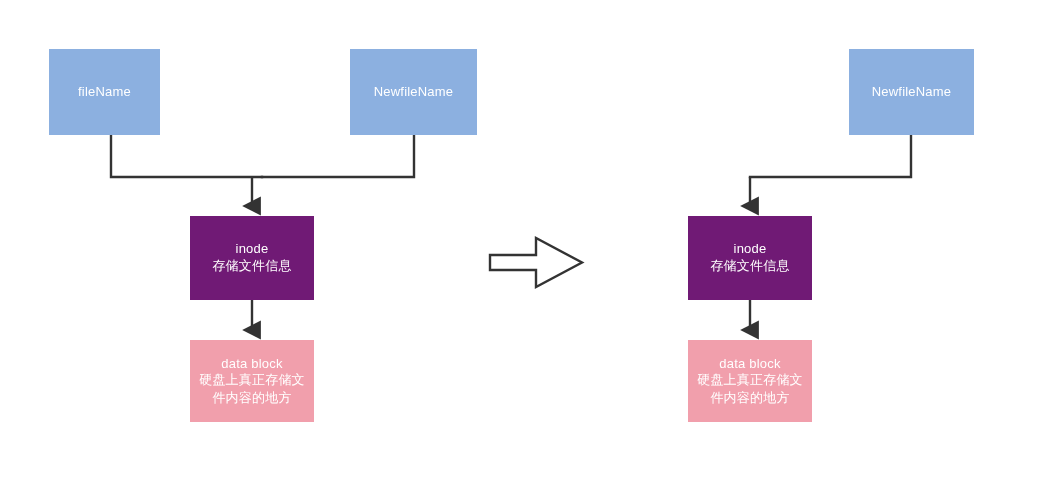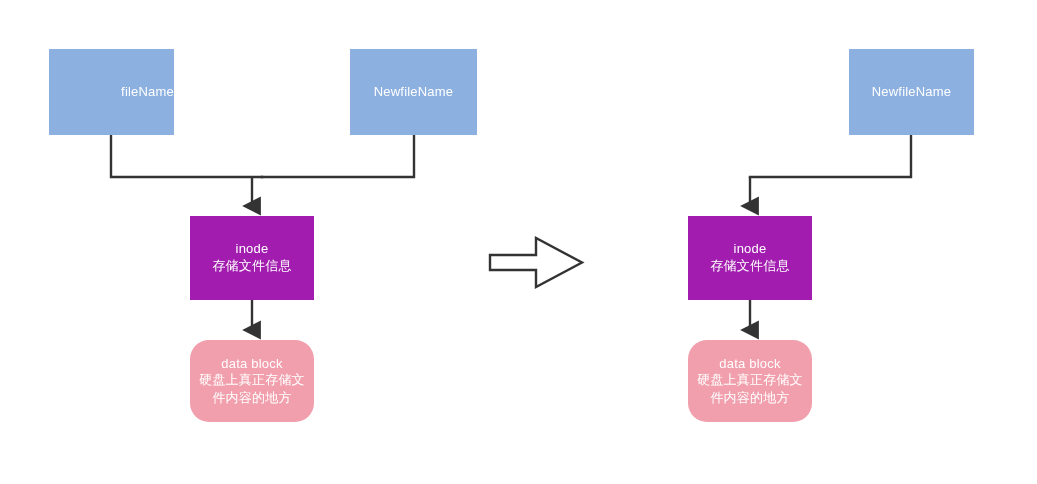--- a/index.html
+++ b/index.html
@@ -37,22 +37,22 @@
   .node .line-primary {
     display: block;
     font-size: 13px;
   }
   .node .line-secondary {
     display: block;
     font-size: 13px;
     font-family: Liberation Mono, monospace;
   }
   .node.blue   { background: #8cb0e0; }
-  .node.peach  { background: #a21caf; }
-  .node.pink   { background: #f19fac; border-radius: 19px; }
+  .node.peach  { background: #701a75; }
+  .node.pink   { background: #f19fac; }
 
   svg.connectors {
     position: absolute;
     left: 0;
     top: 0;
     width: 1037px;
     height: 484px;
     overflow: visible;
     pointer-events: none;
   }
@@ -79,21 +79,21 @@
 
     <path d="M911,135 L911,177 L750,177" fill="none" stroke="#333333" stroke-width="2.4" stroke-linecap="square"></path>
 
     <path d="M750,177 L750,206" fill="none" stroke="#333333" stroke-width="2.4" marker-end="url(#arrowhead)"></path>
 
     <path d="M750,300 L750,330" fill="none" stroke="#333333" stroke-width="2.4" marker-end="url(#arrowhead)"></path>
 
     <path d="M490,255 L536,255 L536,238 L582,262.5 L536,287 L536,270 L490,270 Z" fill="#ffffff" stroke="#333333" stroke-width="2.4" stroke-linejoin="miter"></path>
   </svg>
 
-  <div class="node blue" style="left:49px; top:49px; width:125px; height:86px;align-items:flex-end;">
+  <div class="node blue" style="left:49px; top:49px; width:111px; height:86px;">
     <span class="line-primary">fileName</span>
   </div>
 
   <div class="node blue" style="left:350px; top:49px; width:127px; height:86px;">
     <span class="line-primary">NewfileName</span>
   </div>
 
   <div class="node peach" style="left:190px; top:216px; width:124px; height:84px;">
     <span class="line-primary">inode</span>
     <span class="line-secondary">存储文件信息</span>

